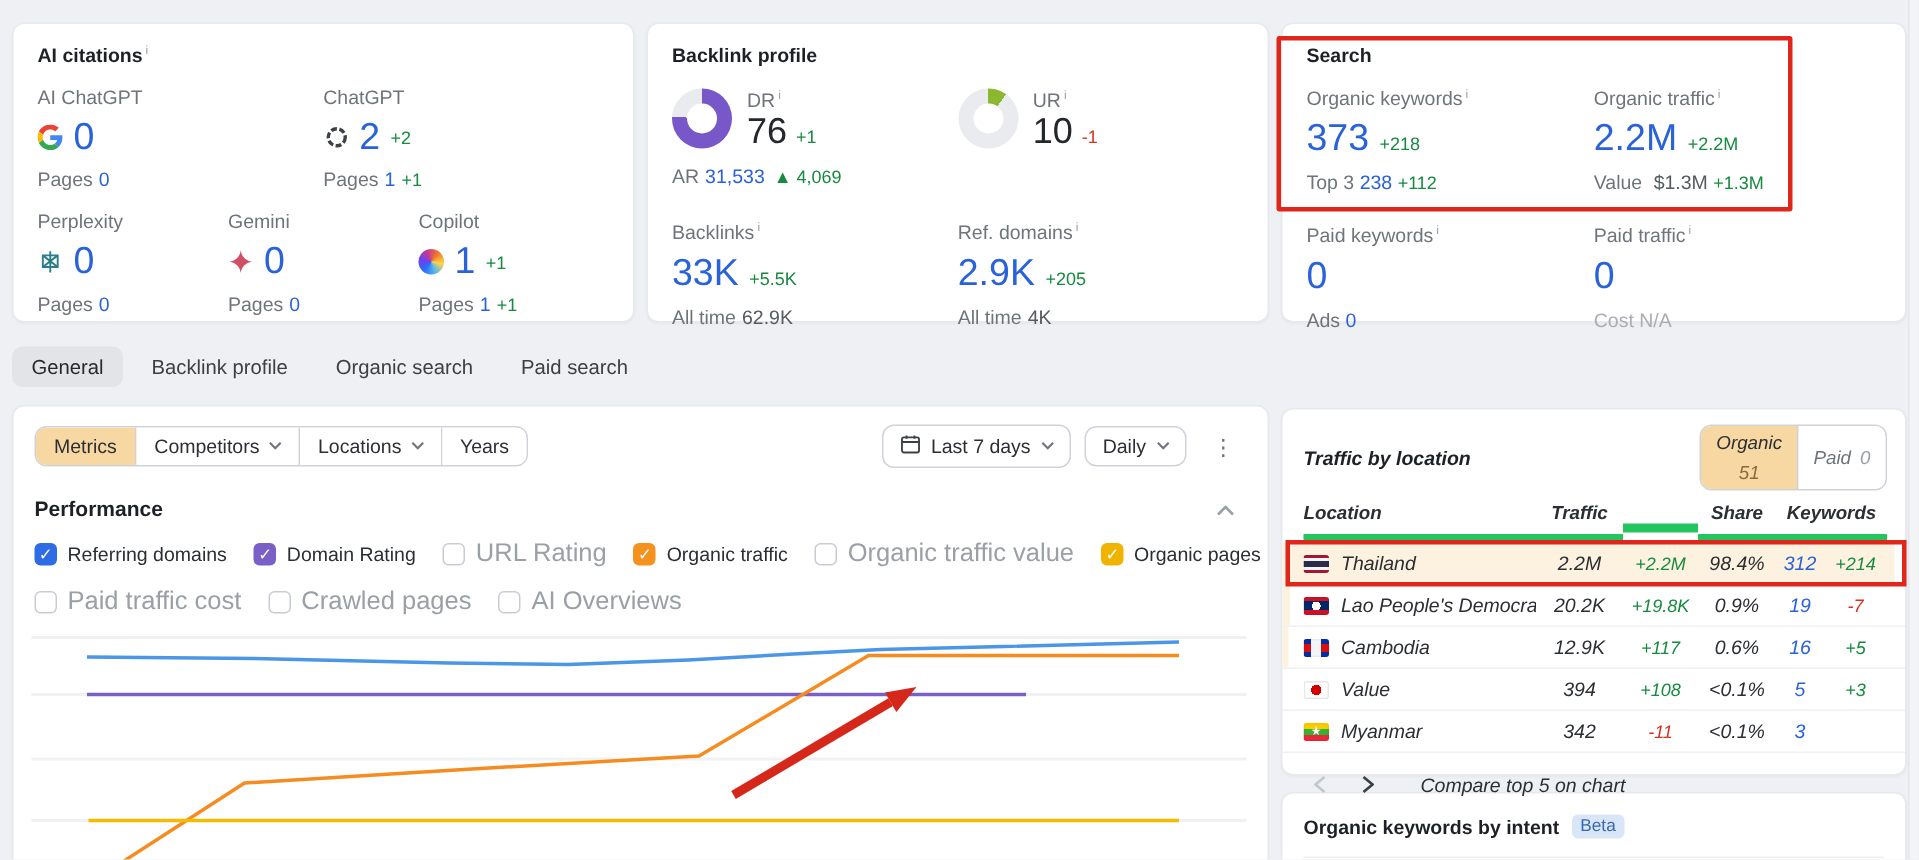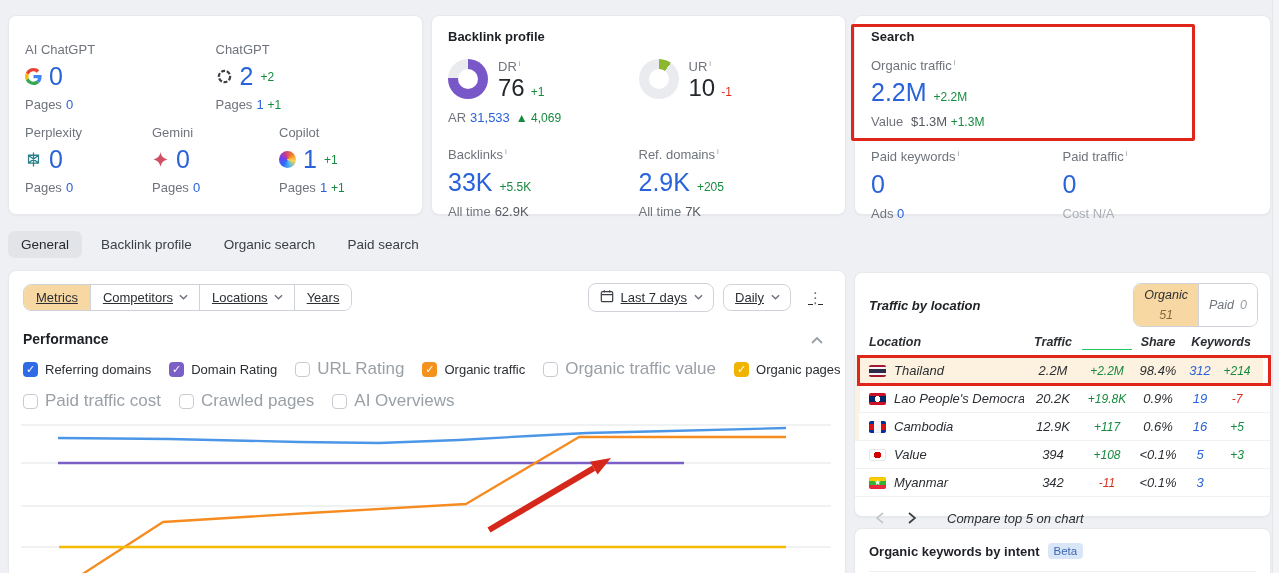--- a/index.html
+++ b/index.html
@@ -53,21 +53,21 @@
   .hl-box { position:absolute; border:3px solid #e0251b; pointer-events:none; }
   .hl-search { left:-4px; top:8px; width:344px; height:117px; border-radius:2px; }
 
   
   .tabs { position:absolute; left:8px; top:231px; display:flex; gap:6px; align-items:center; }
   .tab { padding:6px 13px; font-size:13.5px; color:#3c4046; border-radius:7px; cursor:pointer; }
   .tab.active { background:#e2e4e8; font-weight:normal; color:#26292e; }
 
   
   .left-card { position:absolute; left:8px; top:270px; width:838px; height:310px; padding:12px 14px; overflow:hidden; }
-  .filter-row { display:flex; align-items:center;text-decoration:underline; }
+  .filter-row { display:flex; align-items:center; }
   .seg-group { display:flex; border:1px solid #cfd3d9; border-radius:8px; overflow:hidden; background:#fff; }
   .seg { padding:5px 12px; font-size:13px; color:#2b2e33; border-right:1px solid #cfd3d9; display:flex; align-items:center; gap:6px; cursor:pointer; background:#fff; }
   .seg:last-child { border-right:none; }
   .seg.sel { background:#f8d8a2; }
   .caret { width:8px; height:8px; display:inline-block; }
   .caret svg { display:block; }
   .filter-right { margin-left:auto; display:flex; align-items:center; gap:9px; }
   .btn { border:1px solid #cfd3d9; border-radius:8px; background:#fff; padding:5px 11px; font-size:13px; color:#2b2e33; display:flex; align-items:center; gap:7px; cursor:pointer; }
   .kebab { color:#6f747c; font-size:15px; padding:2px 8px; cursor:pointer; letter-spacing:0; }
   .perf-head { display:flex; align-items:center; margin-top:19px; }
@@ -88,21 +88,21 @@
   .right-col { position:absolute; left:854px; top:272px; width:417px; }
   .loc-card { height:245px; position:relative; padding:0; overflow:visible;font-style:italic; }
   .loc-head { display:flex; align-items:center; padding:10px 12px 8px 14px; }
   .toggle { display:flex; border:1px solid #cfd3d9; border-radius:8px; overflow:hidden; margin-left:auto; }
   .tg { padding:4px 10px; font-size:12.5px; display:flex; gap:6px; align-items:center; cursor:pointer; background:#fff; color:#6f747c; }
   .tg .cnt { color:#9aa0a6; }
   .tg.sel { background:#f8d8a2; color:#2b2e33;flex-direction:column; }
   .tg.sel .cnt { color:#8a6a3a; }
   .tg + .tg { border-left:1px solid #cfd3d9; }
   .loc-grid { display:grid; grid-template-columns:1fr 58px 50px 52px 32px 42px; align-items:center; padding:0 12px 0 14px; }
-  .loc-colhead { font-weight:bold; font-size:12.5px; color:#2b2e33; padding-bottom:7px; border-bottom:1px solid #22c55e; }
+  .loc-colhead { font-weight:bold; font-size:12.5px; color:#2b2e33; padding-bottom:7px; border-bottom:6px solid #22c55e; }
   .right-al { text-align:center; }
   .loc-row { height:28px; border-bottom:1px solid #eef0f2; font-size:13px; position:relative; cursor:pointer; }
   .loc-row .bar { position:absolute; left:0; top:0; bottom:0; background:#fdf2df; z-index:0; }
   .loc-cell { position:relative; z-index:1; }
   .loc-name { display:flex; align-items:center; gap:8px; color:#2b2e33; white-space:nowrap; overflow:hidden; }
   .kw { color:#2962d9; }
   .hl-row { position:absolute; left:2px; right:-1px; top:-2px; bottom:-2px; border:3px solid #e0251b; z-index:2; pointer-events:none; }
   .loc-footer { display:flex; align-items:center; gap:10px; padding:10px 14px; }
   .pg-btn { width:22px; height:22px; display:flex; align-items:center; justify-content:center; cursor:pointer; }
   .loc-footer .cmp { margin-left:14px; font-size:13px; color:#2b2e33; cursor:pointer; }
@@ -121,20 +121,21 @@
   .flag.mm::after { content:"\2605"; position:absolute; inset:0; color:#fff; font-size:8px; line-height:12px; text-align:center; }
 
   .scroll-strip { position:absolute; right:0; top:0; width:7px; height:573px; background:#f3f4f6; border-left:1px solid #e4e6ea; }
 </style>
 </head>
 <body>
 
 <div class="top-row">
 
   <section class="card top-card">
+    <div><span class="card-title">AI citations</span><sup class="sup-i">i</sup></div>
     <div class="ai-row ai-row1">
       <div class="ai-item">
         <div class="lbl">AI ChatGPT</div>
         <div class="ai-val">
           <span class="ai-icon">
             <svg viewBox="0 0 48 48" width="17" height="17">
                 <path fill="#EA4335" d="M24 9.5c3.5 0 6.7 1.2 9.2 3.6l6.9-6.9C35.9 2.4 30.5 0 24 0 14.6 0 6.5 5.4 2.6 13.2l8 6.2C12.4 13.7 17.7 9.5 24 9.5z"></path>
                 <path fill="#4285F4" d="M47 24.6c0-1.6-.2-3.1-.4-4.6H24v9h12.9c-.6 3-2.3 5.5-4.8 7.2l7.7 6c4.5-4.2 7.2-10.4 7.2-17.6z"></path>
                 <path fill="#FBBC05" d="M10.5 28.6C10 27.1 9.8 25.6 9.8 24s.3-3.1.7-4.6l-8-6.2C.9 16.5 0 20.1 0 24s.9 7.5 2.6 10.8l7.9-6.2z"></path>
                 <path fill="#34A853" d="M24 48c6.5 0 11.9-2.1 15.9-5.8l-7.7-6c-2.2 1.5-4.9 2.3-8.2 2.3-6.3 0-11.6-4.2-13.5-9.9l-8 6.2C6.5 42.6 14.6 48 24 48z"></path>
@@ -232,29 +233,37 @@
             <span class="chg-up">+5.5K</span>
           </div>
         <div class="alltime"><span>All time</span><span class="dark-val">62.9K</span></div>
       </div>
       <div class="bl-col metric-block">
         <div class="lbl"><span>Ref. domains</span><sup class="sup-i">i</sup></div>
         <div class="mb-val">
             <span class="big">2.9K</span>
             <span class="chg-up">+205</span>
           </div>
-        <div class="alltime"><span>All time</span><span class="dark-val">7K</span></div>
+        <div class="alltime"><span>All time</span><span class="dark-val">4K</span></div>
       </div>
     </div>
   </section>
 
   <section class="card top-card search">
     <div class="hl-box hl-search"></div>
     <div><span class="card-title">Search</span></div>
     <div class="s-row">
+      <div class="s-col metric-block">
+        <div class="lbl"><span>Organic keywords</span><sup class="sup-i">i</sup></div>
+        <div class="mb-val">
+            <span class="big">373</span>
+            <span class="chg-up">+218</span>
+          </div>
+        <div class="alltime"><span>Top 3</span> <span class="blue">238</span> <span class="chg-up">+112</span></div>
+      </div>
       <div class="s-col metric-block">
         <div class="lbl"><span>Organic traffic</span><sup class="sup-i">i</sup></div>
         <div class="mb-val">
             <span class="big">2.2M</span>
             <span class="chg-up">+2.2M</span>
           </div>
         <div class="alltime"><span>Value</span> <span class="dark-val">$1.3M</span> <span class="chg-up">+1.3M</span></div>
       </div>
     </div>
     <div class="s-row" style="margin-top:20px;">

